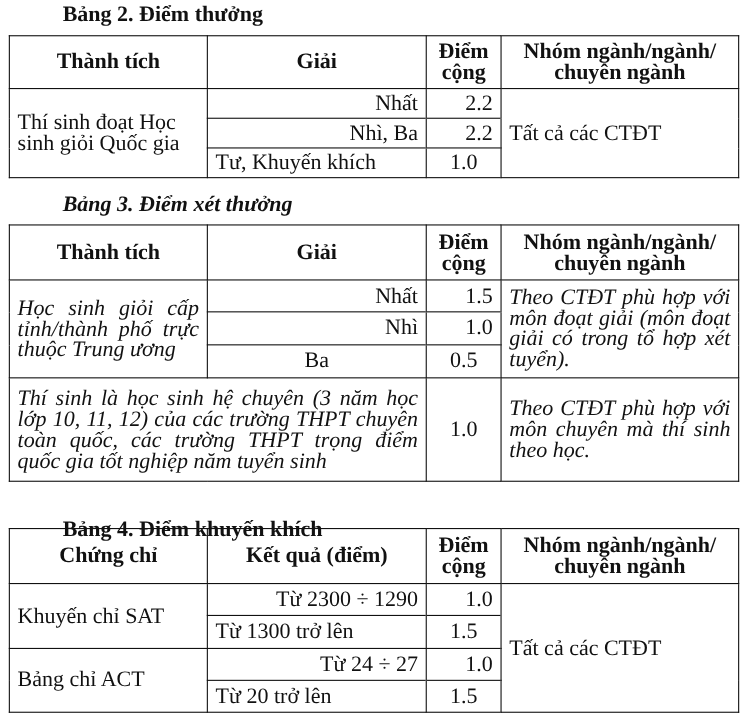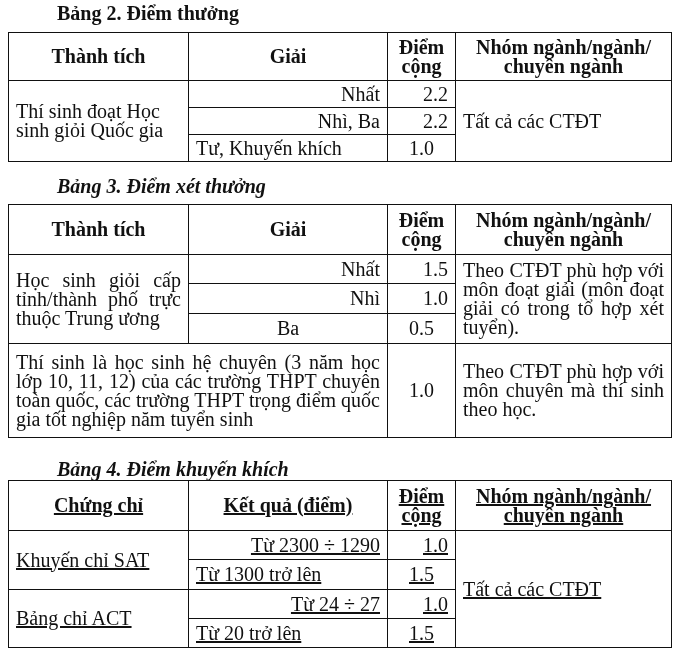--- a/index.html
+++ b/index.html
@@ -19,21 +19,21 @@
     border: 1.5px solid #444;
   }
   table.doc th, table.doc td {
     border: 1px solid #111;
     padding: 0 7px;
     vertical-align: middle;
   }
   table.doc th { font-weight: bold; text-align: center; }
   .c { text-align: center; }
   .l { text-align: left; }
-  .j { text-align: justify; text-align-last: left; }
+  .j { text-align: justify; text-align-last: left; font-style: italic; }
   td.dash-b { border-bottom: 1px dashed #888 !important; text-align: right; }
 </style>
 </head>
 <body>
 
 <div class="caption" style="top:4px;">Bảng 2. Điểm thưởng</div>
 <table class="doc" style="top:32px;">
   <colgroup>
     <col style="width:180px">
       <col style="width:199px">
@@ -94,22 +94,22 @@
     <td class="c">0.5</td>
   </tr>
   <tr style="height:94px;">
     <td colspan="2" class="j">Thí sinh là học sinh hệ chuyên (3 năm học lớp 10, 11, 12) của các trường THPT chuyên toàn quốc, các trường THPT trọng điểm quốc gia tốt nghiệp năm tuyển sinh</td>
     <td class="c">1.0</td>
     <td class="j">Theo CTĐT phù hợp với môn chuyên mà thí sinh theo học.</td>
   </tr>
 </tbody>
   </table>
 
-<div class="caption" style="top:460px;font-style:italic;">Bảng 4. Điểm khuyến khích</div>
-<table class="doc" style="top:480px;text-decoration:underline;">
+<div class="caption" style="top:472px;">Bảng 4. Điểm khuyến khích</div>
+<table class="doc" style="top:480px;">
   <colgroup>
     <col style="width:180px">
       <col style="width:199px">
       <col style="width:68px">
       <col style="width:216px">
   </colgroup>
   <tbody>
       <tr style="height:50px;">
     <th>Chứng chỉ</th>
     <th>Kết quả (điểm)</th>

